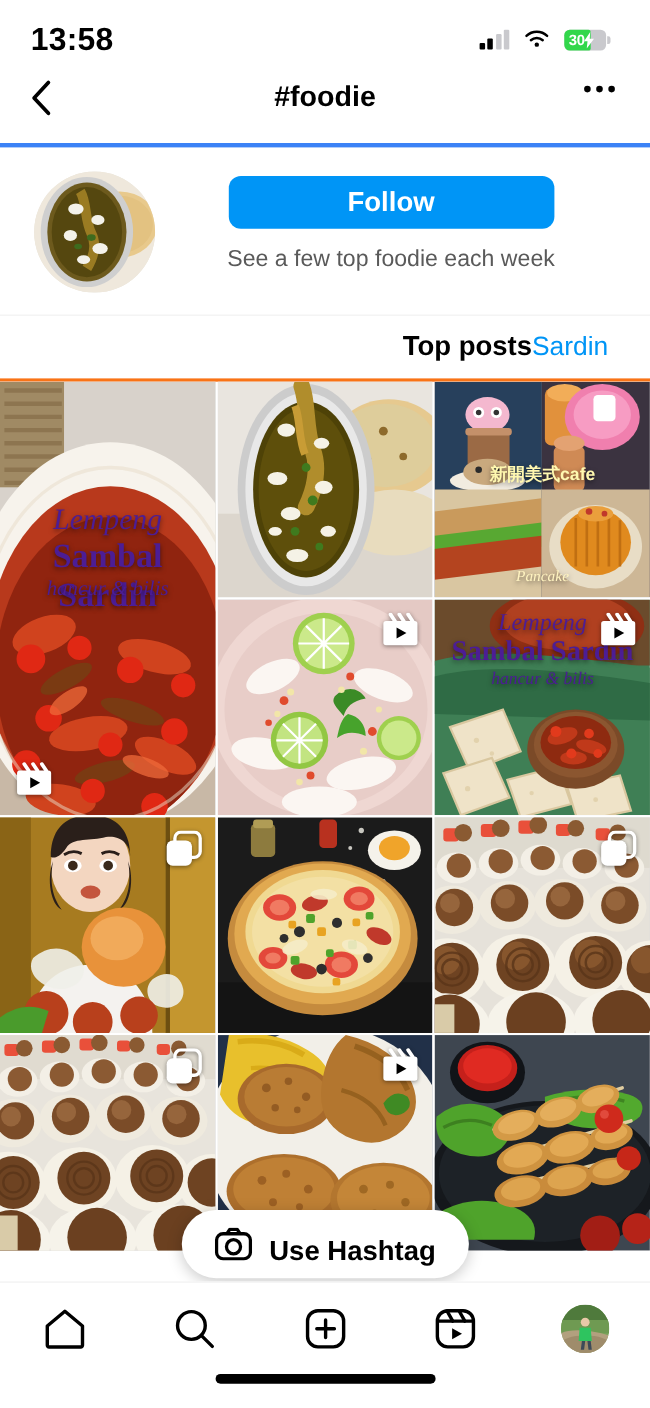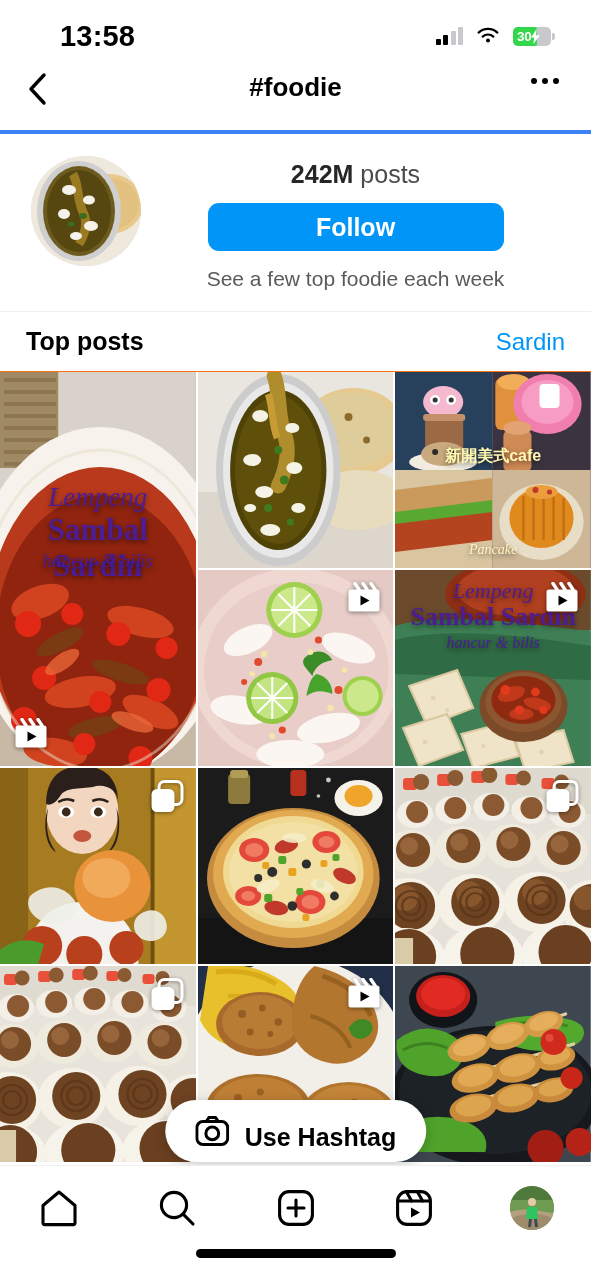--- a/index.html
+++ b/index.html
@@ -7,21 +7,21 @@
     width:591px; height:1280px;
     background:#ffffff;
     font-family:"Liberation Sans", sans-serif;
     overflow:hidden;
   }
   .phone { position:relative; width:591px; height:1280px; background:#fff; }
 
   
   .statusbar {
     height:72px; display:flex; align-items:center;
-    justify-content:space-between; padding:0 40px 0 60px;text-align:center;
+    justify-content:space-between; padding:0 40px 0 28px;text-align:center;
   }
   .status-time { font-size:29px; font-weight:600; color:#000; letter-spacing:.2px; }
   .status-right { display:flex; align-items:center; gap:13px; }
   .cellular { display:flex; align-items:flex-end; gap:2.5px; height:18px; }
   .cellular i { width:5px; background:#000; border-radius:1px; display:block; }
   .cellular i:nth-child(1){ height:6px; }
   .cellular i:nth-child(2){ height:10px; }
   .cellular i:nth-child(3){ height:14px; background:#c9c9cd; }
   .cellular i:nth-child(4){ height:18px; background:#c9c9cd; }
   .wifi { width:24px; height:18px; }
@@ -76,22 +76,22 @@
   .posts-count span { color:#4a4a4a; font-weight:400; }
   .follow-btn {
     width:296px; height:48px; background:#0095f6; border:none;
     border-radius:11px; color:#fff; font-size:25px; font-weight:600;
     font-family:"Liberation Sans", sans-serif; cursor:pointer;
   }
   .profile-sub { margin-top:16px; font-size:21px; color:#5a5a5a; }
 
   
   .topbar {
-    height:60px; display:flex; align-items:center; justify-content:space-between;
-    padding:0 26px; border-bottom:1px solid #f97316;
+    height:60px; display:flex; align-items:center; justify-content:flex-end;
+    padding:0 38px; border-bottom:3px solid #f97316;
   }
   .topbar-title { font-size:25px; font-weight:700; color:#000; }
   .topbar-filter { font-size:24px; color:#0095f6; font-weight:400; cursor:pointer; }
 
   
   .grid {
     position:relative; display:grid;
     grid-template-columns:repeat(3, 1fr);
     grid-auto-rows:196px;
     gap:2px;
@@ -194,24 +194,20 @@
           <ellipse cx="58" cy="44" rx="6" ry="4.5" fill="#f4f2ea"></ellipse>
           <ellipse cx="33" cy="58" rx="6" ry="5" fill="#f4f2ea"></ellipse>
           <ellipse cx="60" cy="70" rx="7" ry="5" fill="#f4f2ea"></ellipse>
           <ellipse cx="45" cy="80" rx="6" ry="4" fill="#f4f2ea"></ellipse>
           <ellipse cx="52" cy="60" rx="4" ry="3" fill="#3e6b1e"></ellipse>
           <ellipse cx="40" cy="68" rx="3.5" ry="2.5" fill="#3e6b1e"></ellipse>
         </svg>
       </div>
     </div>
     <div class="profile-main">
-      <div class="posts-count">
-        <b>242M</b>
-        <span>posts</span>
-      </div>
       <button class="follow-btn">Follow</button>
       <div class="profile-sub">See a few top foodie each week</div>
     </div>
   </div>
 
   <div class="topbar">
     <div class="topbar-title">Top posts</div>
     <div class="topbar-filter">Sardin</div>
   </div>
 

